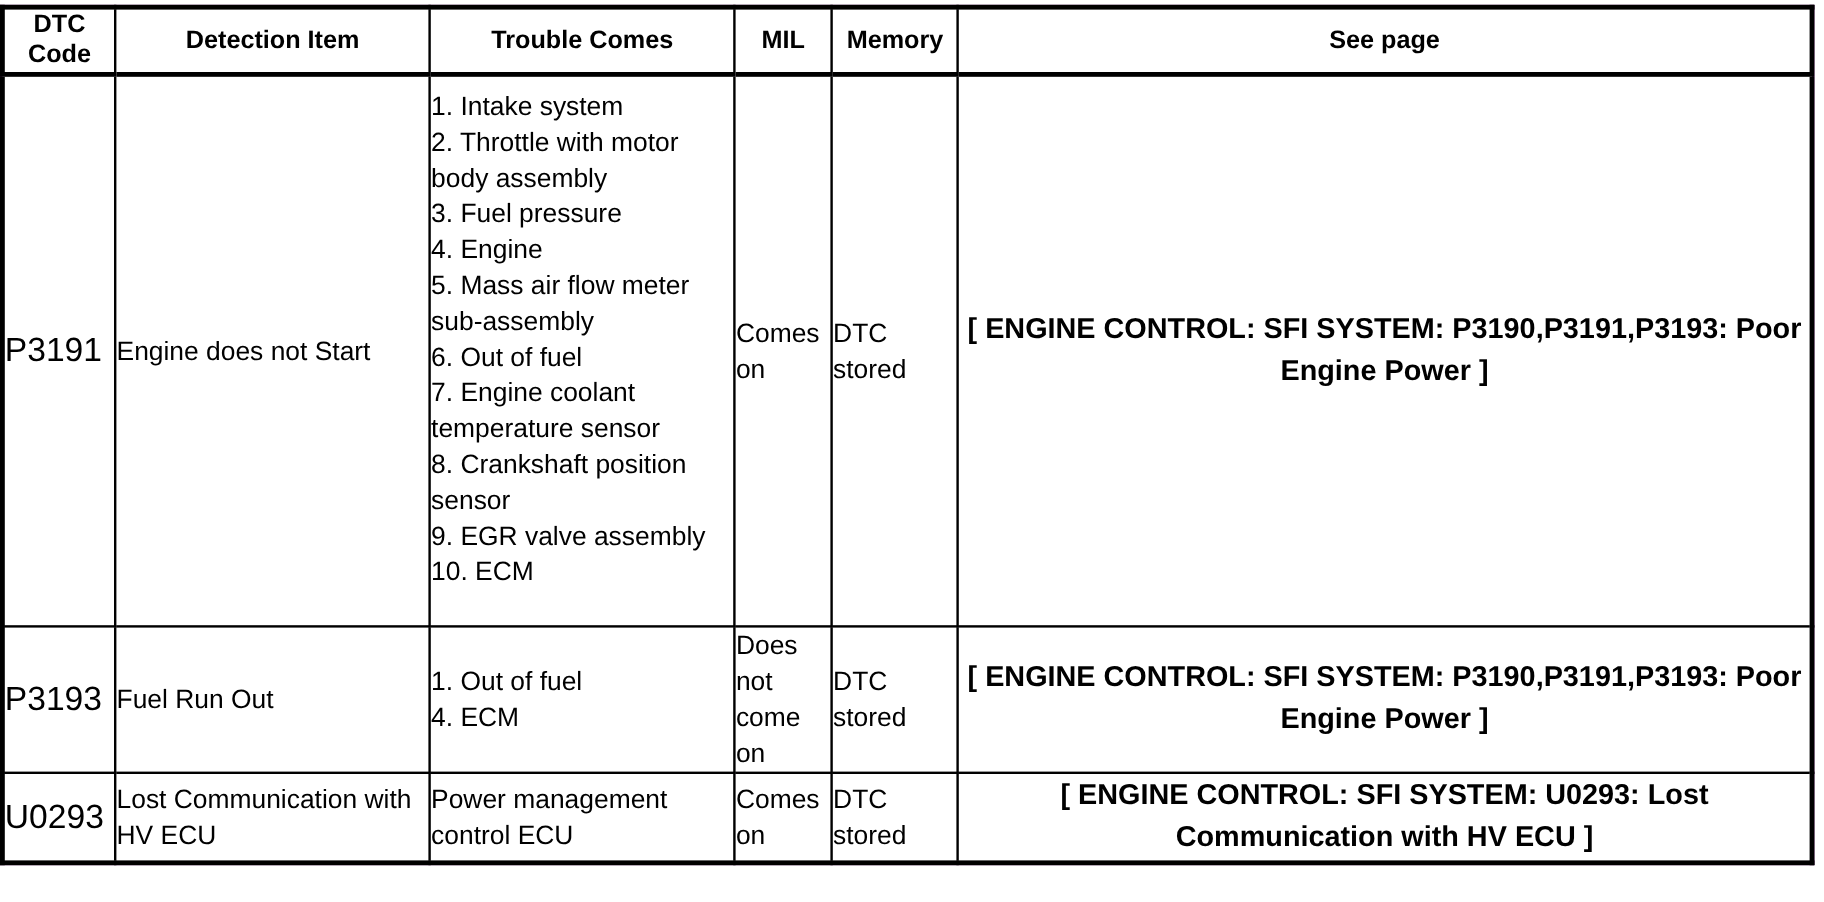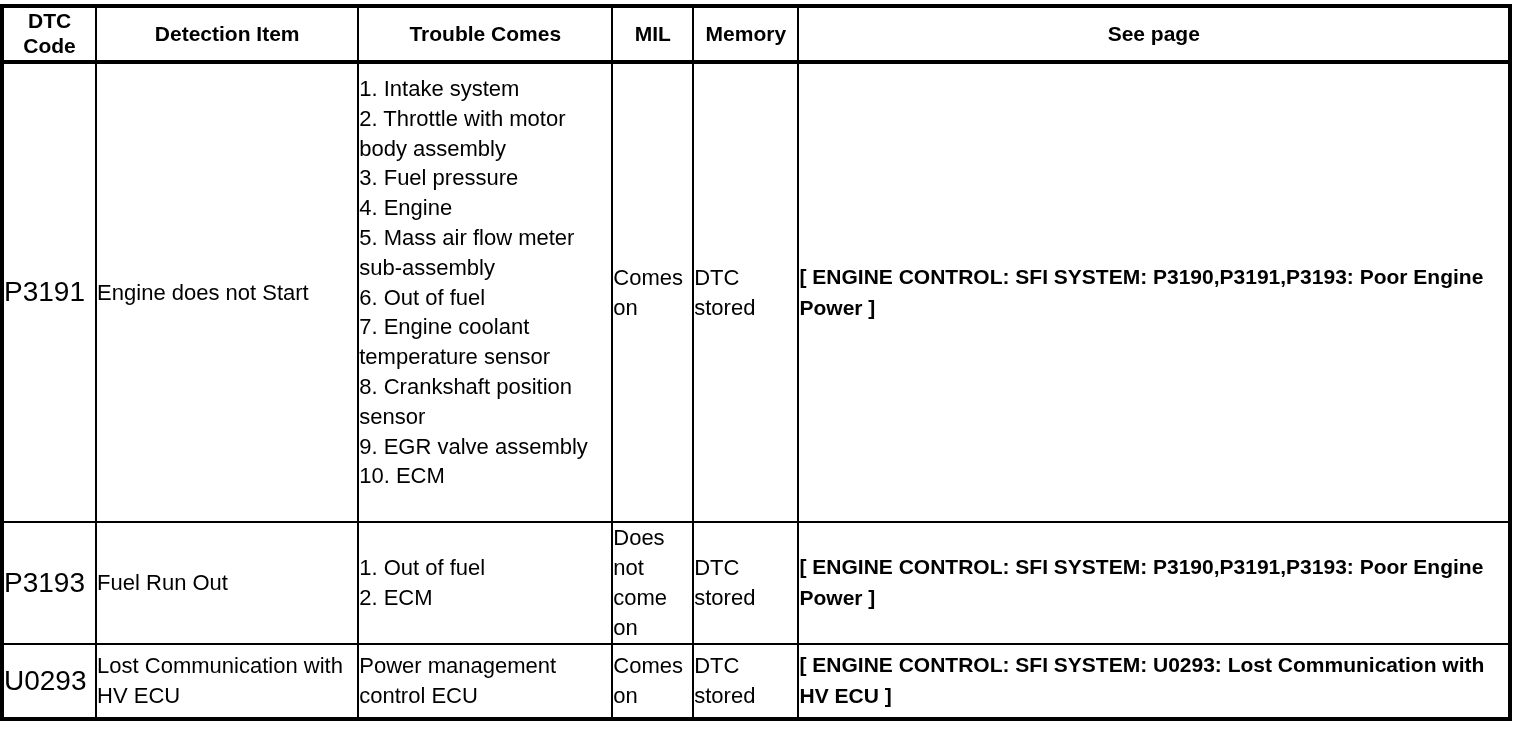--- a/index.html
+++ b/index.html
@@ -90,24 +90,24 @@
   }
   td.cell-mil {
     text-align: left;
     padding-left: 6px;
   }
   td.cell-memory {
     text-align: left;
     padding-left: 7px;
   }
   td.cell-seepage {
-    text-align: left;
+    text-align: center;
     padding-left: 10px;
     font-weight: bold;
-    font-size: 21px;
+    font-size: 24px;
     line-height: 1.45;
   }
 
   .multiline {
     white-space: pre-line;
   }
 
   
   tr.row-1 { height: 460px; }
   tr.row-2 { height: 100px; }
@@ -152,21 +152,21 @@
 10. ECM</td>
         <td class="cell-mil">Comes on</td>
         <td class="cell-memory">DTC stored</td>
         <td class="cell-seepage">[ ENGINE CONTROL: SFI SYSTEM: P3190,P3191,P3193: Poor Engine Power ]</td>
       </tr>
 
       <tr class="row-2">
         <td class="cell-dtc">P3193</td>
         <td class="cell-detect">Fuel Run Out</td>
         <td class="cell-trouble multiline">1. Out of fuel
-2. ECM</td>
+4. ECM</td>
         <td class="cell-mil">Does not come on</td>
         <td class="cell-memory">DTC stored</td>
         <td class="cell-seepage">[ ENGINE CONTROL: SFI SYSTEM: P3190,P3191,P3193: Poor Engine Power ]</td>
       </tr>
 
       <tr class="row-3">
         <td class="cell-dtc">U0293</td>
         <td class="cell-detect">Lost Communication with HV ECU</td>
         <td class="cell-trouble">Power management control ECU</td>
         <td class="cell-mil">Comes on</td>

